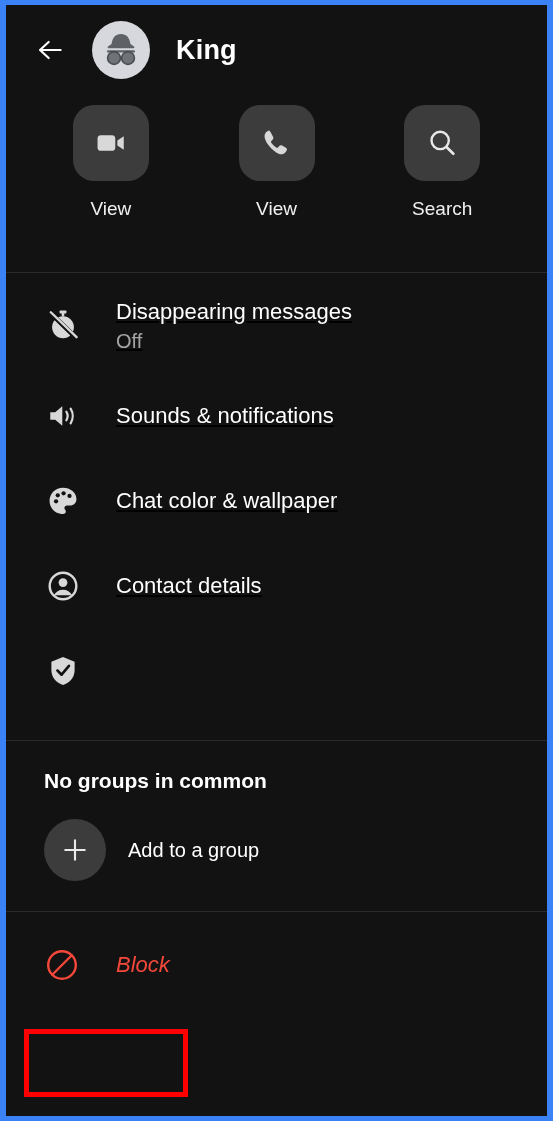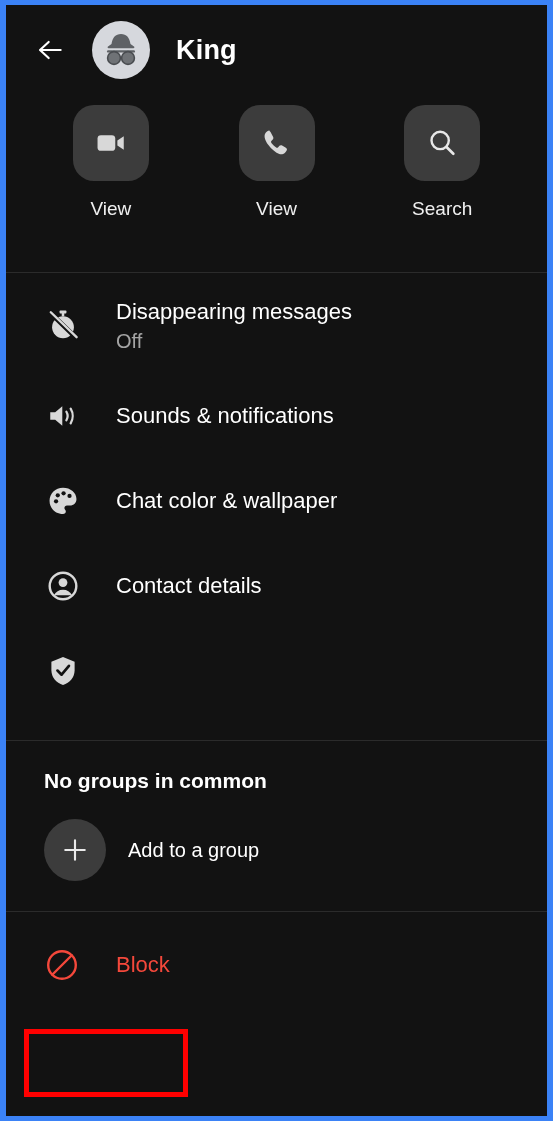--- a/index.html
+++ b/index.html
@@ -93,20 +93,21 @@
 
   .divider {
     height: 1px;
     background: #2b2b2b;
     width: 100%;
   }
 
   
   .list {
     padding: 4px 12px 4px 0;
+    text-decoration: underline;
   }
   .row {
     display: flex;
     align-items: center;
     min-height: 85px;
     padding-left: 38px;
     box-sizing: border-box;
   }
   .row-icon {
     width: 38px;
@@ -174,20 +175,21 @@
     display: flex;
     align-items: center;
     padding-left: 38px;
     min-height: 62px;
     position: relative;
   }
   .block-label {
     margin-left: 36px;
     color: #f4483b;
     font-size: 22px;
+    font-style: italic;
   }
   .highlight-box {
     position: absolute;
     left: 24px;
     top: 1029px;
     width: 164px;
     height: 68px;
     border: 5px solid #ff0000;
     box-sizing: border-box;
     pointer-events: none;

